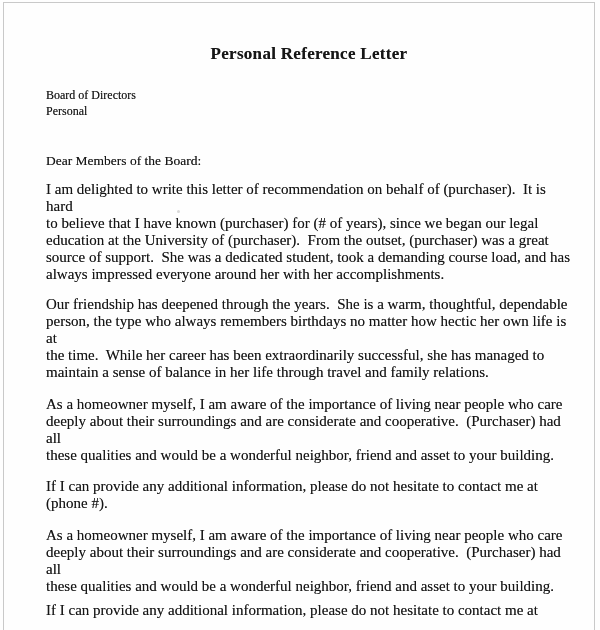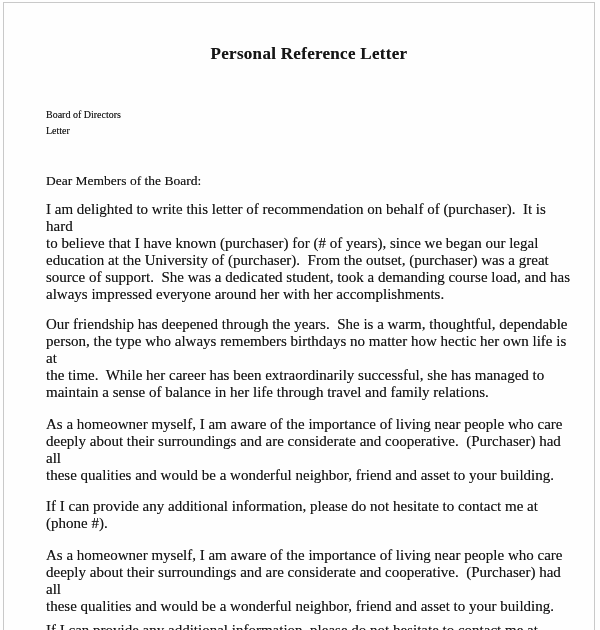--- a/index.html
+++ b/index.html
@@ -49,22 +49,22 @@
   }
   .letterhead {
     margin: 40px 0 0 0;
     text-align: center;
     font-size: 18px;
     line-height: 20px;
     font-weight: bold;
     letter-spacing: 0.5px;
   }
   .recipient {
-    margin-top: 44px;
-    font-size: 10px;
+    margin-top: 24px;
+    font-size: 12px;
     line-height: 16px;
   }
   .salutation {
     margin: 33px 0 0 0;
     font-size: 13.5px;
     line-height: 17px;
   }
   .para {
     margin: 13px 0 0 0;
     font-size: 15px;
@@ -82,21 +82,21 @@
 
 <div class="page">
   <div class="edge-line"></div>
   <div class="speck"></div>
 
   <h1 class="title">Personal Reference Letter</h1>
 
 
   <div class="recipient">
     <div>Board of Directors</div>
-    <div>Letter</div>
+    <div>Personal</div>
   </div>
 
   <p class="salutation">Dear Members of the Board:</p>
 
   <p class="para p1">I am delighted to write this letter of recommendation on behalf of (purchaser).  It is hard
 to believe that I have known (purchaser) for (# of years), since we began our legal
 education at the University of (purchaser).  From the outset, (purchaser) was a great
 source of support.  She was a dedicated student, took a demanding course load, and has
 always impressed everyone around her with her accomplishments.</p>
 

